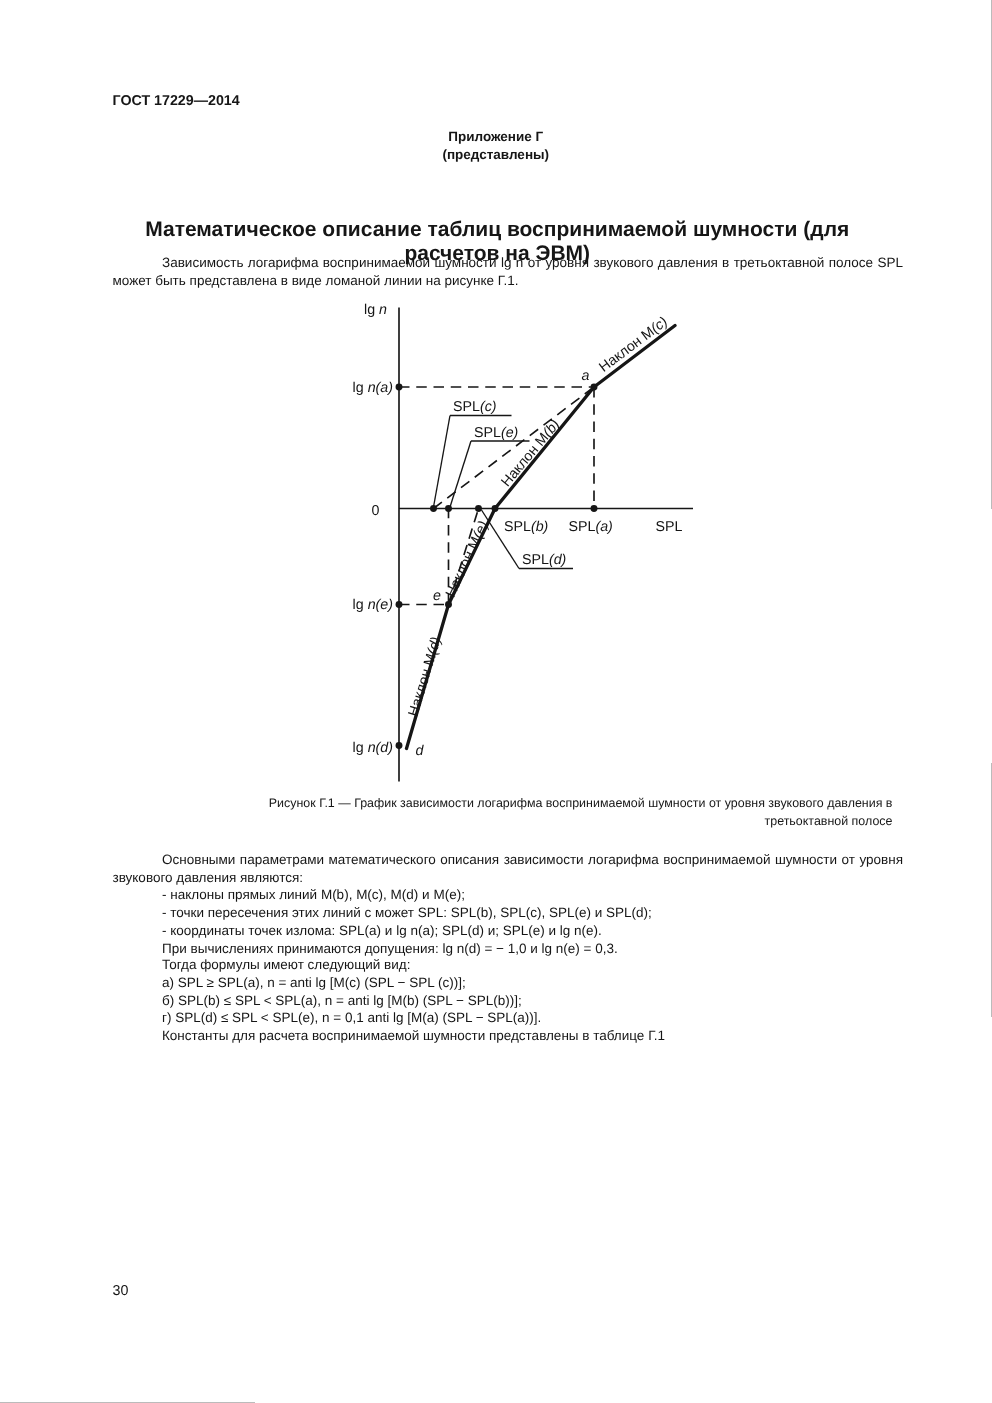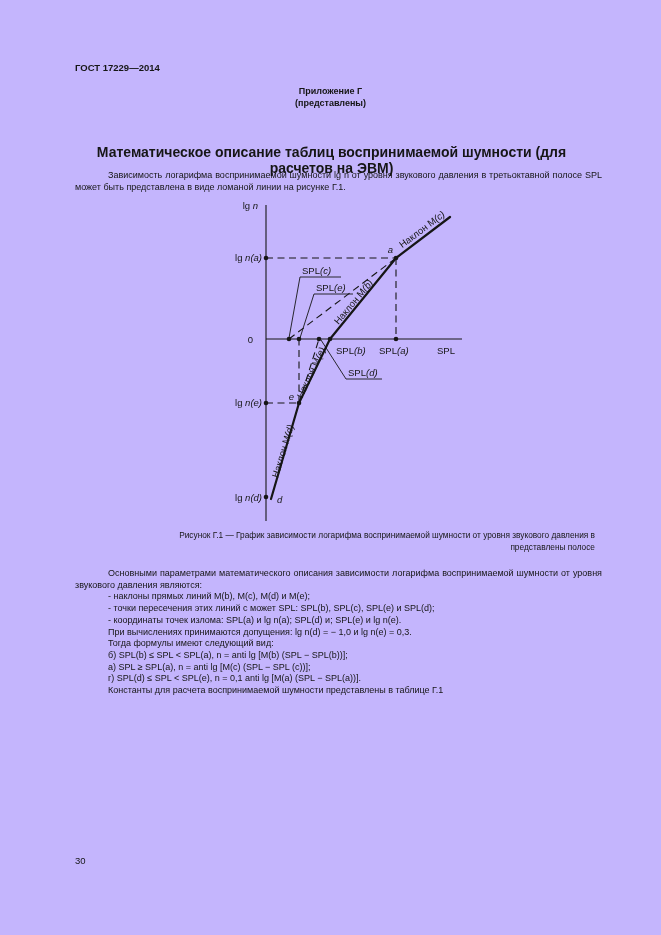--- a/index.html
+++ b/index.html
@@ -1,16 +1,16 @@
 <!DOCTYPE html>
 <html><head>
 <meta charset="utf-8">
 <style>
   html,body{margin:0;padding:0;background:#888;}
-  #page{position:relative;width:661px;height:935px;background:#c4b5fd;margin:0 auto;
+  #page{position:relative;width:661px;height:935px;background:#ffffff;margin:0 auto;
         font-family:"Liberation Sans",sans-serif;color:#161616;overflow:hidden;}
   .abs{position:absolute;}
   .b{font-weight:bold;}
   .ctr{text-align:center;}
   #gost-header{left:75px;top:62px;font-size:9.5px;}
   #appendix{left:0;top:85px;width:661px;font-size:9px;line-height:12px;}
   #main-title{left:68px;top:144px;width:527px;font-size:14px;}
   .para{font-size:9px;line-height:11.7px;text-align:justify;}
   #intro{left:75px;top:170px;width:527px;}
   .indent{text-indent:33px;}
@@ -95,31 +95,31 @@
     <text class="it" x="277" y="503">d</text>
 
     <text x="424" y="232" text-anchor="middle" transform="rotate(-37 424 232)"><tspan>Наклон М</tspan><tspan class="it">(c)</tspan></text>
     <text x="356" y="304" text-anchor="middle" transform="rotate(-50 356 304)"><tspan>Наклон М</tspan><tspan class="it">(b)</tspan></text>
     <text x="314" y="374" text-anchor="middle" transform="rotate(-65 314 374)"><tspan>Наклон М</tspan><tspan class="it">(e)</tspan></text>
     <text x="286" y="452" text-anchor="middle" transform="rotate(-73 286 452)"><tspan>Наклон М</tspan><tspan class="it">(d)</tspan></text>
   </svg>
 
   <div id="caption" class="abs ctr">
     <div>Рисунок Г.1 — График зависимости логарифма воспринимаемой шумности от уровня звукового давления в</div>
-    <div>представлены полосе</div>
+    <div>третьоктавной полосе</div>
   </div>
 
   <div id="body-block" class="abs">
     <div class="para indent">Основными параметрами математического описания зависимости логарифма воспринимаемой шумности от уровня звукового давления являются:</div>
     <div class="pad">- наклоны прямых линий М(b), М(c), М(d) и М(e);</div>
     <div class="pad">- точки пересечения этих линий с может SPL: SPL(b), SPL(c), SPL(e) и SPL(d);</div>
     <div class="pad">- координаты точек излома: SPL(a) и lg n(a); SPL(d) и; SPL(e) и lg n(e).</div>
     <div class="pad">При вычислениях принимаются допущения: lg n(d) = − 1,0 и lg n(e) = 0,3.</div>
     <div class="pad">Тогда формулы имеют следующий вид:</div>
+    <div class="pad">а) SPL ≥ SPL(a), n = anti lg [М(c) (SPL − SPL (c))];</div>
     <div class="pad">б) SPL(b) ≤ SPL &lt; SPL(a), n = anti lg [М(b) (SPL − SPL(b))];</div>
-    <div class="pad">а) SPL ≥ SPL(a), n = anti lg [М(c) (SPL − SPL (c))];</div>
     <div class="pad">г) SPL(d) ≤ SPL &lt; SPL(e), n = 0,1 anti lg [М(a) (SPL − SPL(a))].</div>
     <div class="pad">Константы для расчета воспринимаемой шумности представлены в таблице Г.1</div>
   </div>
 
   <div id="page-num" class="abs">30</div>
 
 </div>
 
 </body></html>

